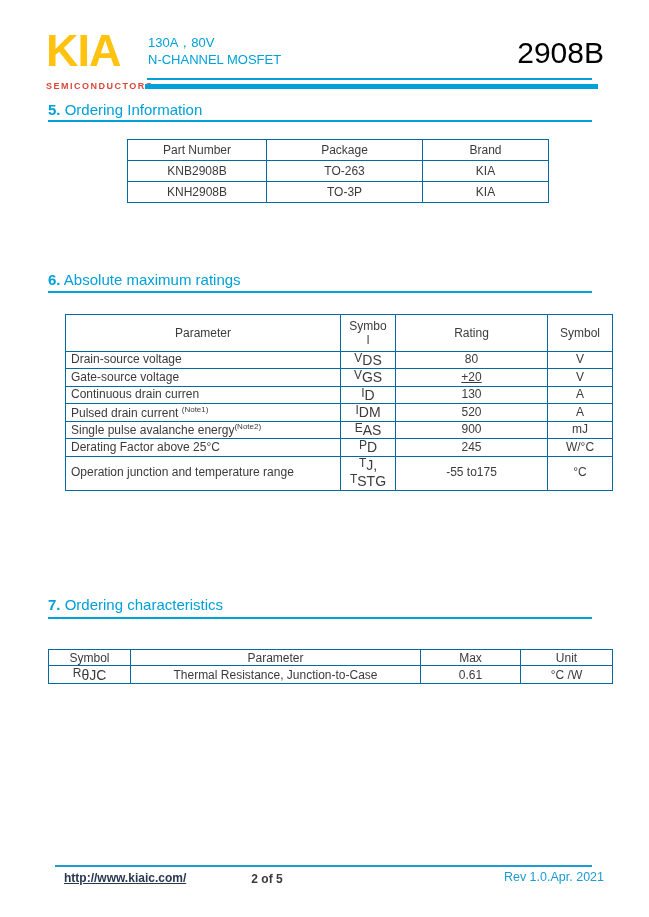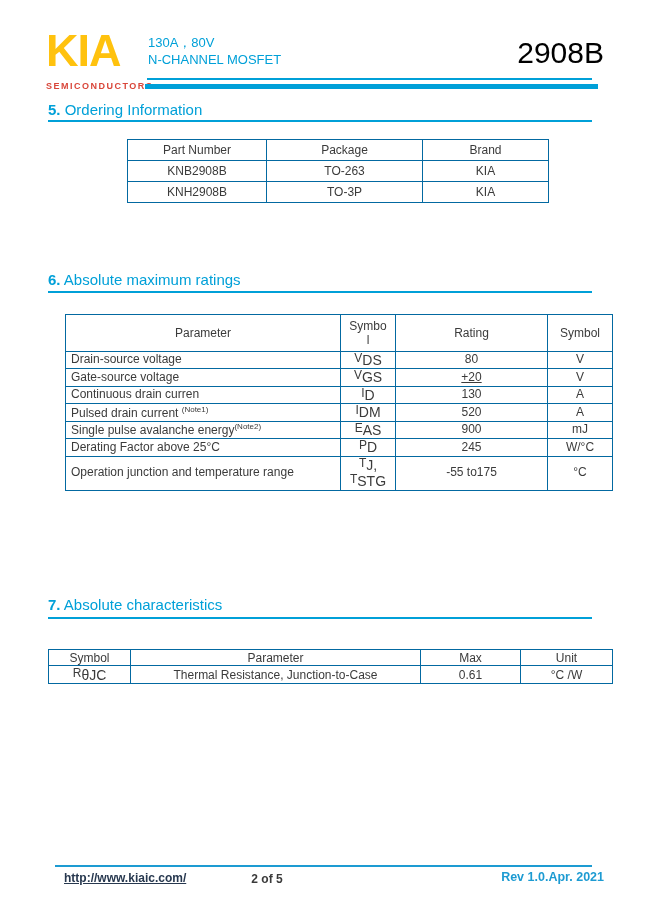--- a/index.html
+++ b/index.html
@@ -55,21 +55,21 @@
   #abs-max-table td:first-child { text-align:left; padding-left:5px;margin-top:48px; }
   #abs-max-table th:nth-child(2) { word-break:break-all; padding:0 8px; line-height:1.2; }
 
   #thermal-table { position:absolute; left:48px; top:649px; width:564px; font-size:12px; }
   #thermal-table th, #thermal-table td { height:15px; }
 
   
   .footer-rule { position:absolute; left:55px; top:865px; width:537px; height:2px; background:#1D9BD2; }
   .footer-url  { position:absolute; left:64px;  top:871px; font-size:12px; font-weight:bold; color:#27384F;text-decoration:underline; }
   .footer-page { position:absolute; left:0; top:872px; width:534px; text-align:center; font-size:12px; font-weight:bold; color:#3b3b3b; }
-  .footer-rev  { position:absolute; right:57px; top:870px; font-size:12.5px; font-weight:bold; color:#1D9BD2; }
+  .footer-rev  { position:absolute; right:57px; top:870px; font-size:12.5px; font-weight:normal; color:#1D9BD2; }
 </style>
 </head>
 <body>
 
 <div id="page">
 
   <div class="logo-kia">KIA</div>
   <div class="logo-sub">SEMICONDUCTORS</div>
   <div class="hdr-sub">
     <div>130A，80V</div>
@@ -174,21 +174,21 @@
           <td>Operation junction and temperature range</td>
           <td>T<sub>J,</sub><br>T<sub>STG</sub></td>
           <td>-55 to175</td>
           <td>°C</td>
         </tr>
       </tbody>
     </table>
 
   <div class="sec-title" id="sec7-title">
     <span class="num">7.</span>
-    <span>Absolute characteristics</span>
+    <span>Ordering characteristics</span>
   </div>
   <div class="sec-rule" id="sec7-rule"></div>
 
   <table id="thermal-table">
     <colgroup>
         <col style="width:82px">
         <col style="width:290px">
         <col style="width:100px">
         <col style="width:92px">
       </colgroup>

